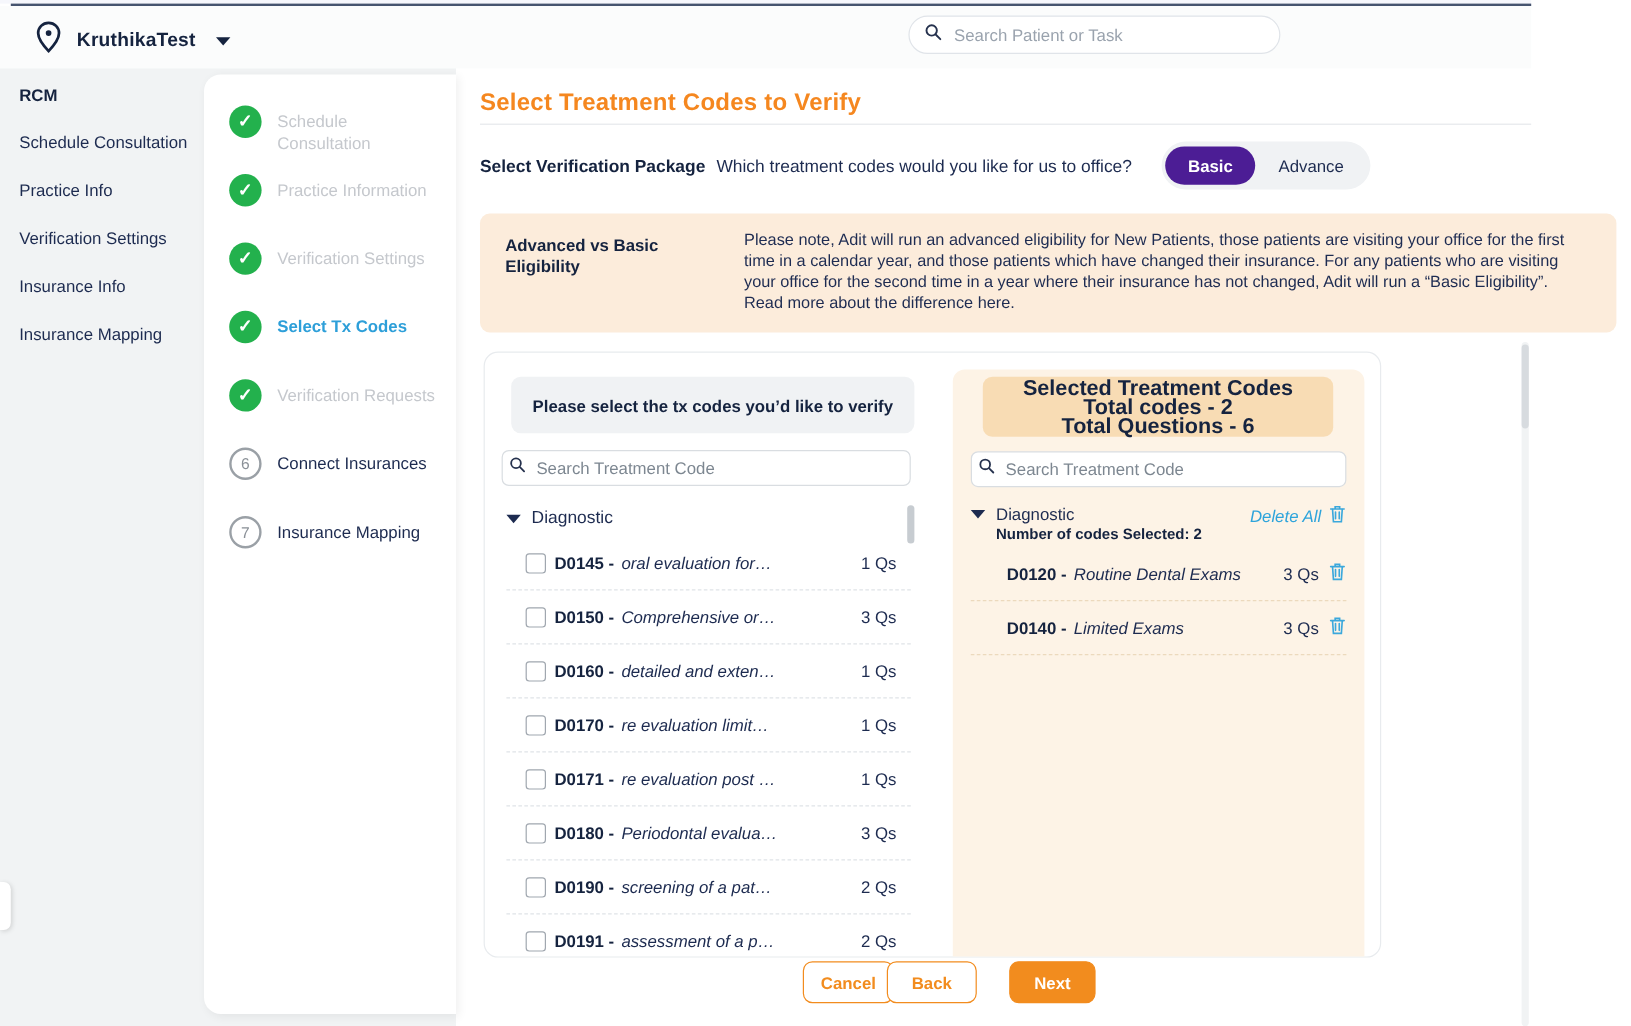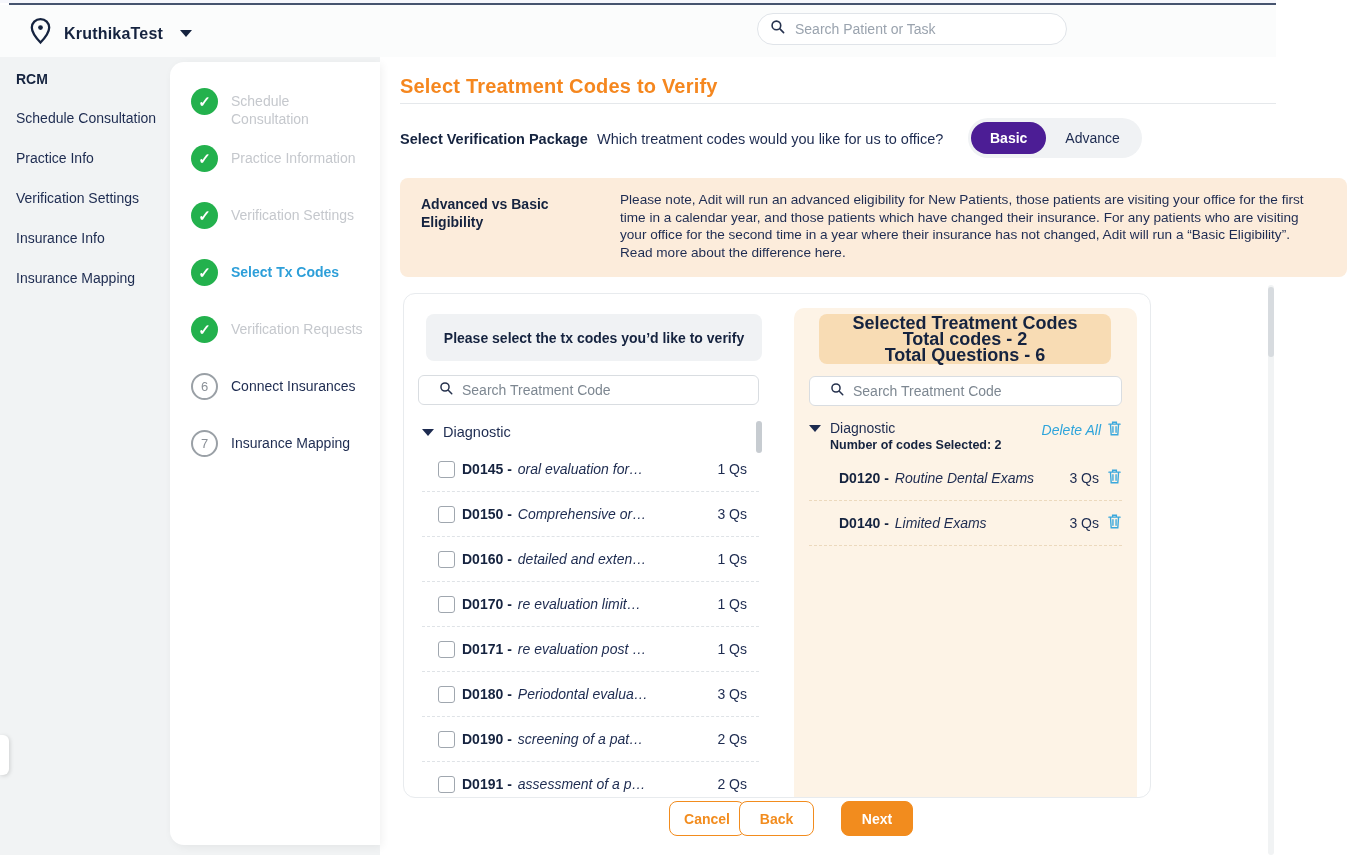--- a/index.html
+++ b/index.html
@@ -50,21 +50,21 @@
 
   .notice { position:absolute; left:400px; top:178px; width:947px; height:99px; background:#fcecdb; border-radius:8px; }
   .notice-heading { position:absolute; left:21px; top:17px; width:155px; font-size:14px; font-weight:700; color:#15233f; line-height:18px; }
   .notice-body { position:absolute; left:220px; top:13px; right:38px; font-size:13.6px; line-height:17.6px; color:#1e2c52; }
 
   
   .tx-card { position:absolute; left:403px; top:293px; width:748px; height:505px; background:#ffffff; border:1px solid #e8ebee; border-radius:12px; overflow:hidden; }
 
   .avail-header { position:absolute; left:22px; top:20px; width:336px; height:47px; background:#f0f2f4; border-radius:8px; display:flex; align-items:center; justify-content:center; font-size:14px; font-weight:700; color:#15233f; }
   .avail-search { position:absolute; left:14px; top:81px; width:341px; }
-  .panel-search { height:30px; border:1px solid #d9dde1; border-radius:6px; background:#ffffff; display:flex; align-items:center; padding:0 20px; gap:8px; width:100%; }
+  .panel-search { height:30px; border:1px solid #d9dde1; border-radius:6px; background:#ffffff; display:flex; align-items:center; padding:0 5px; gap:8px; width:100%; }
   .panel-search input { border:none; outline:none; flex:1; font-size:14px; color:#30405f; background:transparent; font-family:"Liberation Sans", sans-serif; }
   .panel-search input::placeholder { color:#7d8791; }
 
   .cat-row { position:absolute; left:18px; top:130px; display:flex; align-items:center; gap:9px; cursor:pointer; }
   .tri-down { width:0; height:0; border-left:6px solid transparent; border-right:6px solid transparent; border-top:7px solid #1d2b50; }
   .cat-label { font-size:14.5px; color:#1d2b50; }
 
   .avail-rows { position:absolute; left:18px; top:153px; width:337px; }
   .tx-row { display:flex; align-items:center; height:45px; border-bottom:1px dashed #dfe3e7; padding-left:16px; }
   .checkbox { width:17px; height:17px; border:1.6px solid #a0a7af; border-radius:3px; background:#ffffff; flex:0 0 17px; margin-right:7px; cursor:pointer; }

